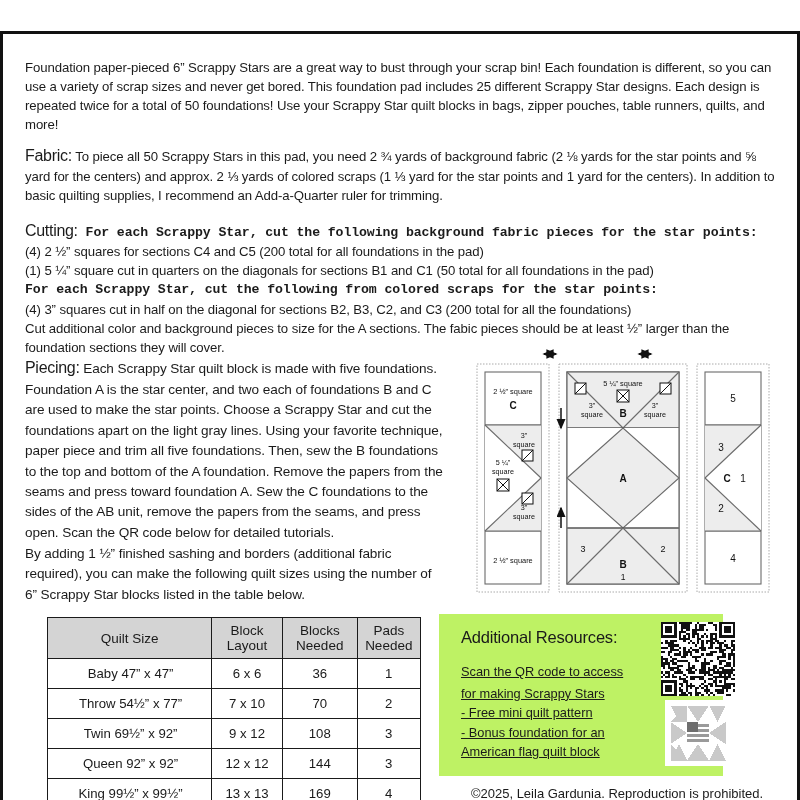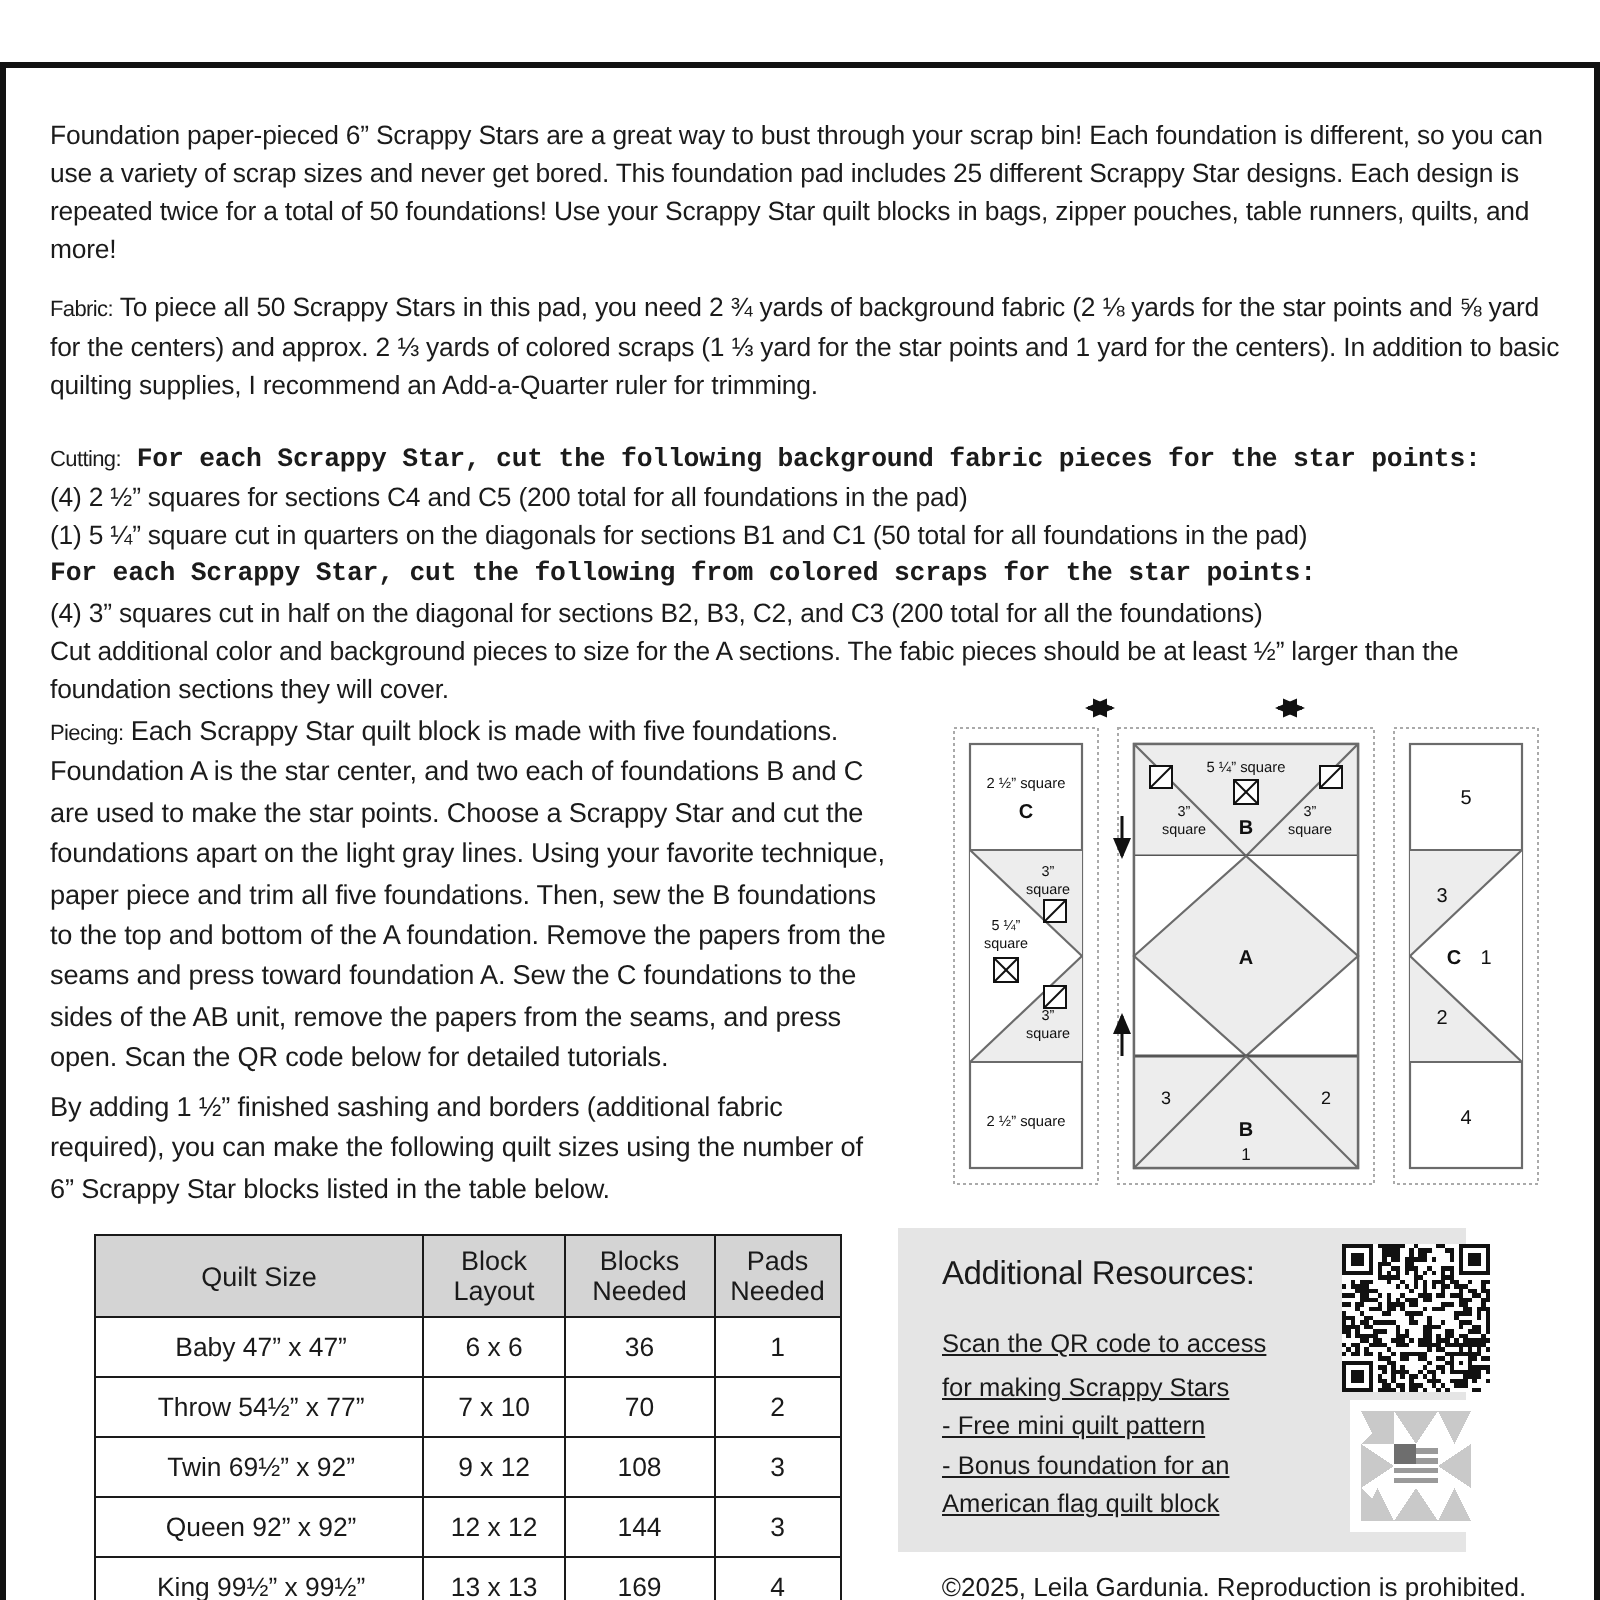--- a/index.html
+++ b/index.html
@@ -23,21 +23,21 @@
     position: absolute;
   }
   p.para {
     margin: 0;
     font-size: 13.2px;
     line-height: 1.45;
     color: #1b1b1b;
     letter-spacing: -0.1px;
   }
   .lead {
-    font-size: 11px;
+    font-size: 16px;
     font-weight: 400;
     letter-spacing: -0.3px;
   }
   .bold {
     font-weight: bold;
     font-family: Liberation Mono, monospace;
   }
   
   #intro {
     left: 22px;
@@ -91,25 +91,25 @@
     line-height: 1.12;
     padding: 5px 4px;
     vertical-align: middle;
   }
   table.qt td.size { text-align: center; padding-left: 7px; font-size: 13.2px;}
   table.qt td.c { text-align: center; font-size: 13.2px;}
   table.qt tbody td { height: 23px; }
 
   
   #resources {
-    left: 446px;
+    left: 436px;
     top: 580px;
     width: 284px;
     height: 162px;
-    background: #e5e5e5;
+    background: #bef264;
   }
   #res-title {
     position: absolute;
     left: 22px;
     top: 14px;
     font-size: 16.5px;
     color: #1a1a1a;
     letter-spacing: -0.2px;
   }
   #res-list {

